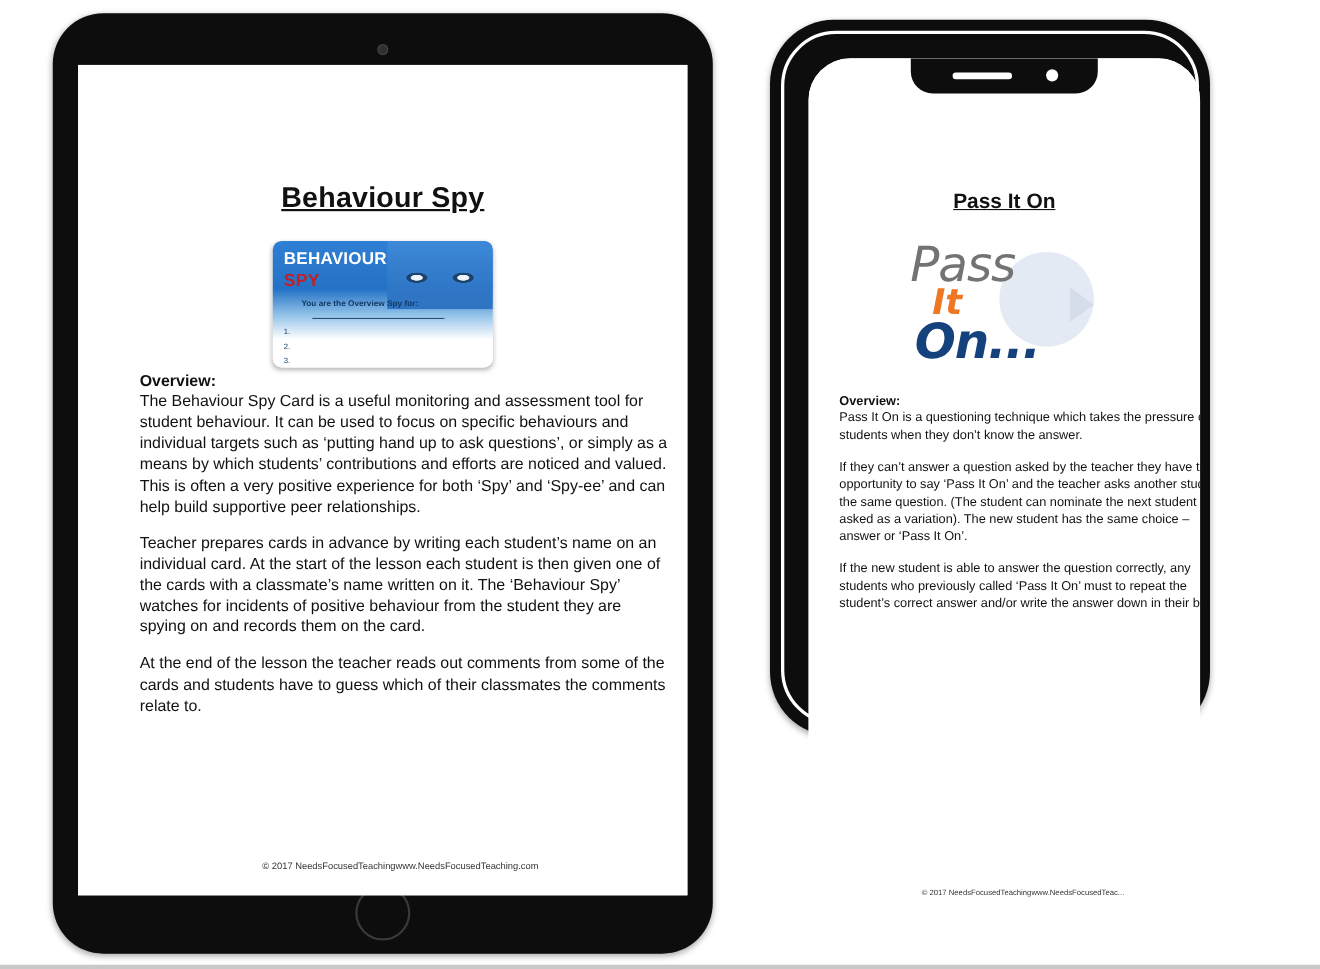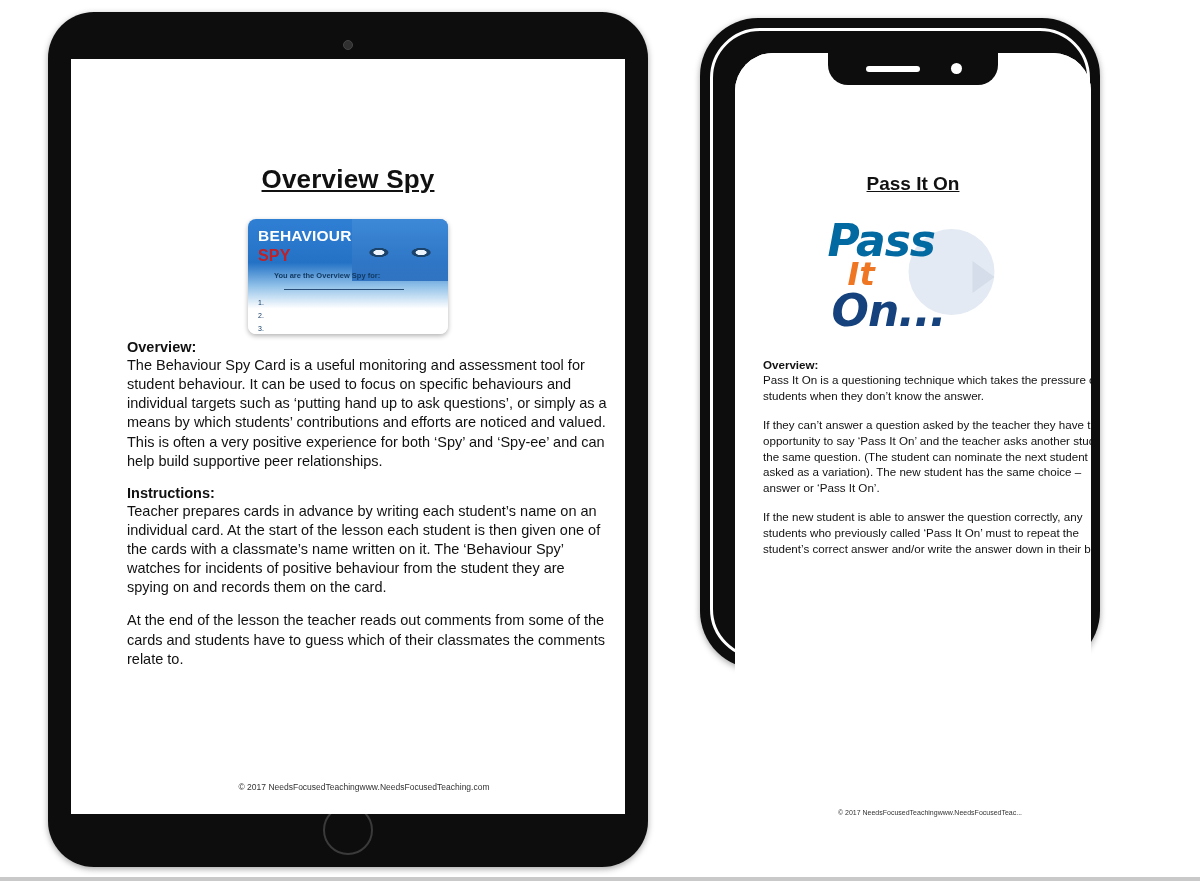--- a/index.html
+++ b/index.html
@@ -267,23 +267,23 @@
     width: 0; height: 0;
     border-top: 16px solid transparent;
     border-bottom: 16px solid transparent;
     border-left: 22px solid #d4dde9;
   }
   .pio-pass {
     position: absolute;
     left: 2px; top: 4px;
     font-family: "DejaVu Sans", sans-serif;
     font-size: 44px;
-    font-weight: bold;
+    font-weight: normal;
     font-style: italic;
-    color: #0369a1;
+    color: #737373;
     letter-spacing: -1px;
   }
   .pio-it {
     position: absolute;
     left: 22px; top: 44px;
     font-family: "DejaVu Sans", sans-serif;
     font-size: 32px;
     font-weight: bold;
     font-style: italic;
     color: #ef7622;
@@ -307,40 +307,39 @@
 
 <div class="stage">
 
   <div class="tablet">
     <div class="tablet-cam"></div>
     <div class="tablet-home"></div>
 
     <div class="tablet-screen">
       <div class="page t-page">
 
-        <div class="doc-title">Overview Spy</div>
+        <div class="doc-title">Behaviour Spy</div>
 
         <div class="spy-card">
           <div class="spy-eyes"></div>
           <div class="spy-title">BEHAVIOUR</div>
           <div class="spy-sub">SPY</div>
           <div class="spy-for">You are the Overview Spy for:</div>
           <div class="spy-line"></div>
           <div class="spy-nums">
             <div>1.</div>
             <div>2.</div>
             <div>3.</div>
           </div>
         </div>
 
         <div class="t-content">
           <div class="section-head">Overview:</div>
           <p class="body-text">The Behaviour Spy Card is a useful monitoring and assessment tool for student behaviour. It can be used to focus on specific behaviours and individual targets such as ‘putting hand up to ask questions’, or simply as a means by which students’ contributions and efforts are noticed and valued. This is often a very positive experience for both ‘Spy’ and ‘Spy-ee’ and can help build supportive peer relationships.</p>
 
-          <div class="section-head">Instructions:</div>
           <p class="body-text">Teacher prepares cards in advance by writing each student’s name on an individual card. At the start of the lesson each student is then given one of the cards with a classmate’s name written on it. The ‘Behaviour Spy’ watches for incidents of positive behaviour from the student they are spying on and records them on the card.</p>
 
           <p class="body-text">At the end of the lesson the teacher reads out comments from some of the cards and students have to guess which of their classmates the comments relate to.</p>
         </div>
 
         <div class="footer t-footer">
           <span>© 2017 NeedsFocusedTeaching</span>
           <span>www.NeedsFocusedTeaching.com</span>
         </div>
 

